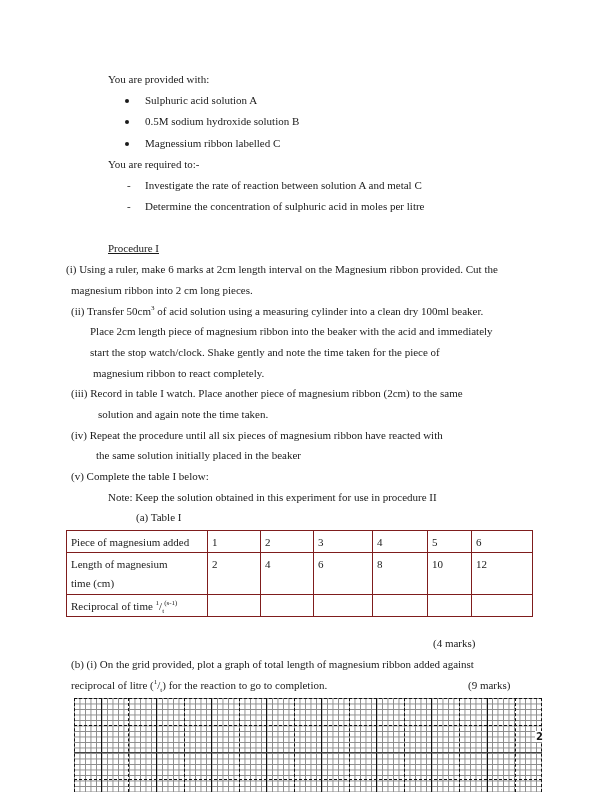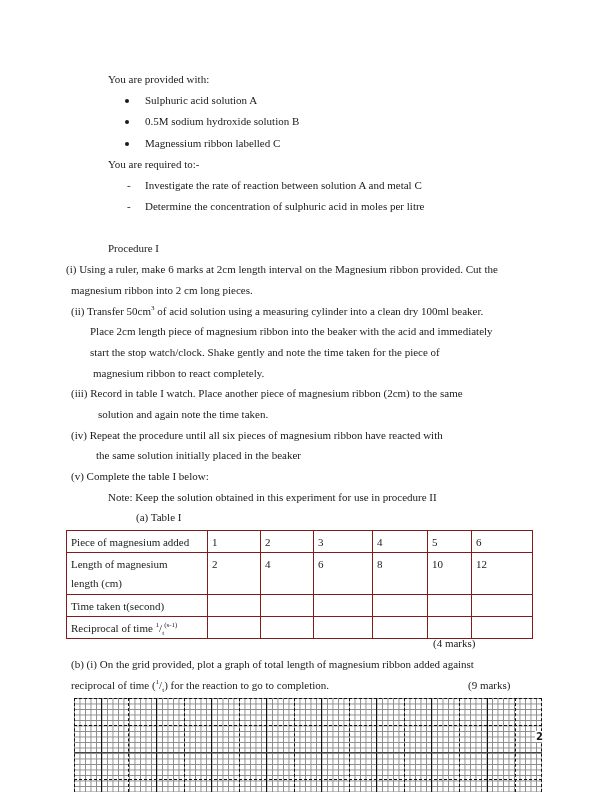--- a/index.html
+++ b/index.html
@@ -2,21 +2,21 @@
 <html><head>
 <meta charset="utf-8">
 <style>
   html, body { margin: 0; padding: 0; background: #ffffff; }
   body { width: 612px; height: 792px; position: relative; overflow: hidden;
          font-family: "Liberation Serif", "DejaVu Serif", serif; color: #1a1a1a; font-size: 11px; }
   .ln { position: absolute; white-space: nowrap; line-height: 13px; }
   .bullet-dot { display: inline-block; width: 4px; height: 4px; background: #1a1a1a; border-radius: 50%;
                 position: absolute; left: -20px; top: 5px; }
   .dash { position: absolute; left: -18px; top: 0; }
-  .u { }
+  .u { text-decoration: underline; }
   sup, sub { font-size: 7px; line-height: 0; }
   table.t1 { position: absolute; left: 66px; top: 530px; border-collapse: collapse; }
   table.t1 td { border: 1px solid #7f1d1d; padding: 2px 4px 0 4px; vertical-align: top;
                 font-size: 11px; line-height: 19px; }
   .grid { position: absolute; left: 74px; top: 698px; width: 468px; height: 94px;
           background-image:
             linear-gradient(to right, #8a8a8a 1px, transparent 1px),
             linear-gradient(to bottom, #8a8a8a 1px, transparent 1px);
           background-size: 5.5px 5.5px; }
   .gv { position: absolute; top: 698px; height: 94px; width: 0; }
@@ -59,52 +59,43 @@
       <tr style="height:20px;">
     <td style="width:132px;">Piece of magnesium added</td>
     <td style="width:44px;">1</td>
     <td style="width:44px;">2</td>
     <td style="width:50px;">3</td>
     <td style="width:46px;">4</td>
     <td style="width:35px;">5</td>
     <td style="width:52px;">6</td>
   </tr>
   <tr style="height:42px;">
-    <td><span>Length of magnesium</span><br><span>length (cm)</span></td>
+    <td><span>Length of magnesium</span><br><span>time (cm)</span></td>
     <td>2</td>
     <td>4</td>
     <td>6</td>
     <td>8</td>
     <td>10</td>
     <td>12</td>
-  </tr>
-  <tr style="height:20px;">
-    <td>Time taken t(second)</td>
-    <td></td>
-    <td></td>
-    <td></td>
-    <td></td>
-    <td></td>
-    <td></td>
   </tr>
   <tr style="height:20px;font-family:Liberation Serif, serif;">
     <td><span>Reciprocal of time </span><sup>1</sup>/<sub>t</sub><sup>(s-1)</sup></td>
     <td></td>
     <td></td>
     <td></td>
     <td></td>
     <td></td>
     <td></td>
   </tr>
 </tbody>
   </table>
 <div class="ln" style="left:433px; top:637px;">(4 marks)</div>
 
 <div class="ln" style="left:71px; top:658px;">(b) (i) On the grid provided, plot a graph of total length of magnesium ribbon added against</div>
-<div class="ln" style="left:71px; top:679px;"><span>reciprocal of time (</span><sup>1</sup>/<sub>t</sub><span>) for the reaction to go to completion.</span></div>
+<div class="ln" style="left:71px; top:679px;"><span>reciprocal of litre (</span><sup>1</sup>/<sub>t</sub><span>) for the reaction to go to completion.</span></div>
 <div class="ln" style="left:468px; top:679px;">(9 marks)</div>
 
 <div class="grid"></div>
 <div class="gv solid" style="left:101px;"></div>
 <div class="gv dashed" style="left:128px;"></div>
 <div class="gv solid" style="left:156px;"></div>
 <div class="gv dashed" style="left:184px;"></div>
 <div class="gv solid" style="left:211px;"></div>
 <div class="gv dashed" style="left:239px;"></div>
 <div class="gv solid" style="left:266px;"></div>

